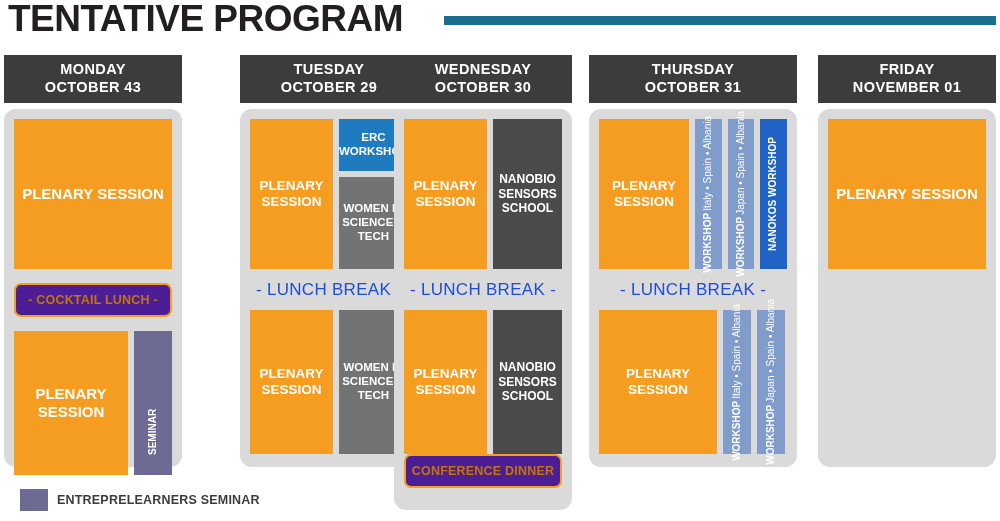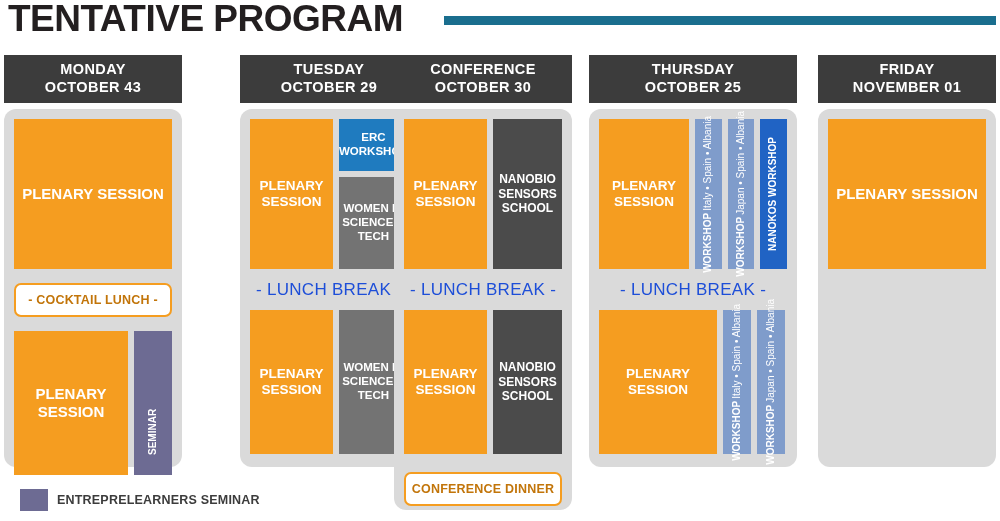--- a/index.html
+++ b/index.html
@@ -69,21 +69,21 @@
     padding:11px 0 10px;
   }
 
   .pill{
     border:2px solid #f59d20;
     border-radius:7px;
     color:#c2750a;
     font-weight:bold;
     font-size:12.5px;
     text-align:center;
-    background:#ffffff;
+    background:#4c1d95;
     letter-spacing:.2px;
     padding:8px 0;
   }
 
   .vert{
     writing-mode:vertical-rl;
     transform:rotate(180deg);
     white-space:nowrap;
     display:flex;align-items:center;justify-content:center;
   }
@@ -162,49 +162,49 @@
       </div>
       <div class="block teal" style="flex:1;font-size:11.5px;">
         <span>WOMEN IN SCIENCE &amp; TECH</span>
       </div>
     </div>
   </div>
 </div>
 
 <div class="col" id="col-wed">
   <div class="col-head">
-    <span>CONFERENCE</span>
+    <span>WEDNESDAY</span>
     <span>OCTOBER 30</span>
   </div>
   <div class="col-body" style="height:401px;">
     <div class="row" style="height:150px;">
       <div class="block orange" style="width:83px;font-size:13.5px;">
         <span>PLENARY SESSION</span>
       </div>
       <div class="block dark" style="flex:1;font-size:12px;">
         <span>NANOBIO SENSORS SCHOOL</span>
       </div>
     </div>
     <div class="lunch">- LUNCH BREAK -</div>
     <div class="row" style="height:144px;">
       <div class="block orange" style="width:83px;font-size:13.5px;">
         <span>PLENARY SESSION</span>
       </div>
       <div class="block dark" style="flex:1;font-size:12px;">
         <span>NANOBIO SENSORS SCHOOL</span>
       </div>
     </div>
-    <div class="pill" style="margin-top:18px;">CONFERENCE DINNER</div>
+    <div class="pill" style="">CONFERENCE DINNER</div>
   </div>
 </div>
 
 <div class="col" id="col-thu">
   <div class="col-head">
     <span>THURSDAY</span>
-    <span>OCTOBER 25</span>
+    <span>OCTOBER 31</span>
   </div>
   <div class="col-body" style="height:358px;">
     <div class="row" style="height:150px;">
       <div class="block orange" style="width:95px;font-size:13.5px;">
         <span>PLENARY SESSION</span>
       </div>
       <div class="block blue-md" style="width:28px;">
         <div class="vert vert-small" style="gap:2px;">
           <span>WORKSHOP</span>
           <span style="font-weight:normal;">Italy • Spain • Albania</span>

